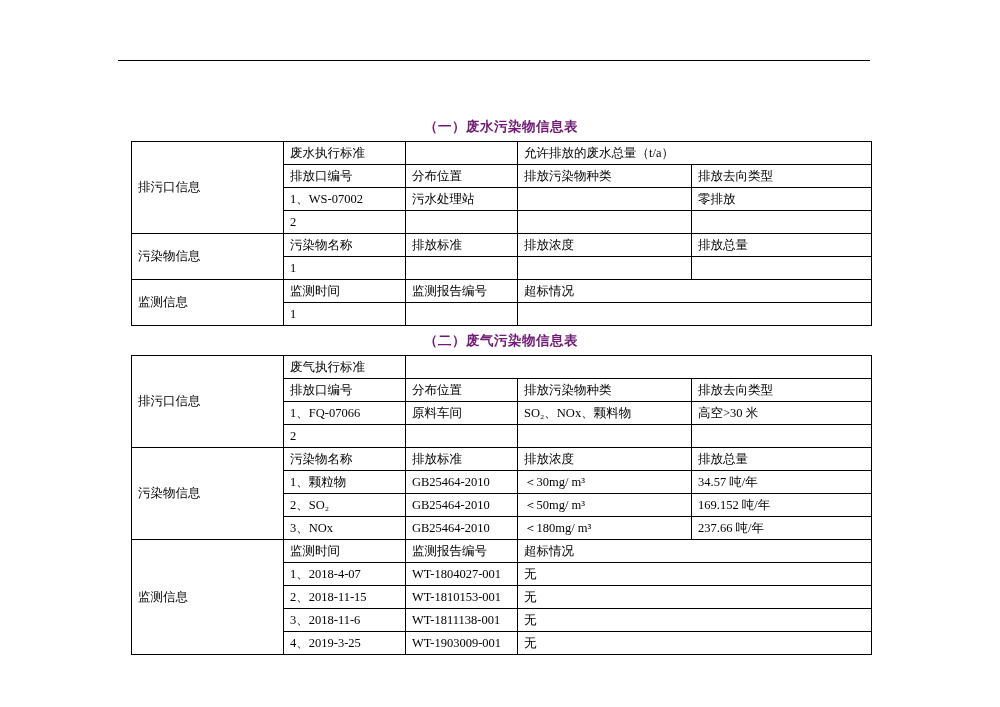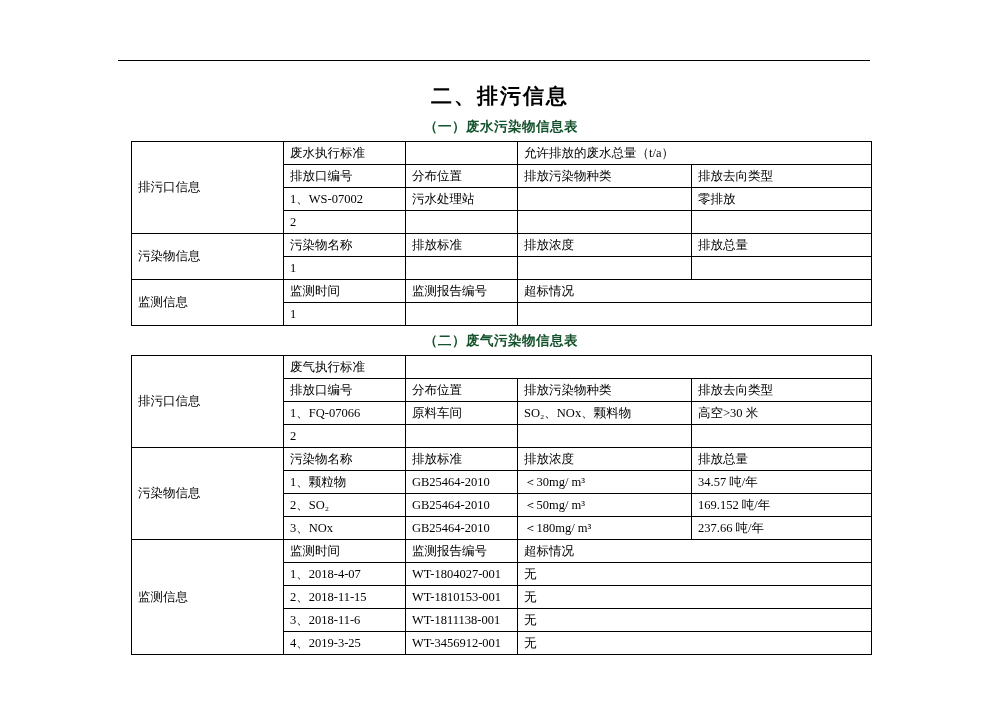--- a/index.html
+++ b/index.html
@@ -36,21 +36,21 @@
     text-align: center;
     font-size: 21px;
     font-weight: bold;
     letter-spacing: 2px;
     color: #000;
   }
   .sec-title {
     text-align: center;
     font-size: 13.5px;
     font-weight: bold;
-    color: #14532d;
+    color: #701a75;
     padding: 6px 0 5px 0;
     letter-spacing: 0.5px;
   }
   .content {
     position: absolute;
     left: 131px;
     top: 112px;
     width: 740px;
   }
   table.t {
@@ -74,21 +74,20 @@
   td.c { text-align: left; }
   td.l { text-align: left; }
 </style>
 </head>
 <body>
 
 <div class="page">
 
   <div class="top-rule"></div>
 
-  <div class="doc-title">二、排污信息</div>
 
   <div class="content">
 
     <div class="sec-title">（一）废水污染物信息表</div>
 
     <table class="t">
       <colgroup>
         <col style="width:152px">
         <col style="width:122px">
         <col style="width:112px">
@@ -226,20 +225,20 @@
           <td class="l">WT-1810153-001</td>
           <td class="c" colspan="2">无</td>
         </tr>
         <tr>
           <td class="c">3、2018-11-6</td>
           <td class="l">WT-1811138-001</td>
           <td class="c" colspan="2">无</td>
         </tr>
         <tr>
           <td class="c">4、2019-3-25</td>
-          <td class="l">WT-3456912-001</td>
+          <td class="l">WT-1903009-001</td>
           <td class="c" colspan="2">无</td>
         </tr>
       </tbody>
     </table>
 
   </div>
 </div>
 
 </body></html>

